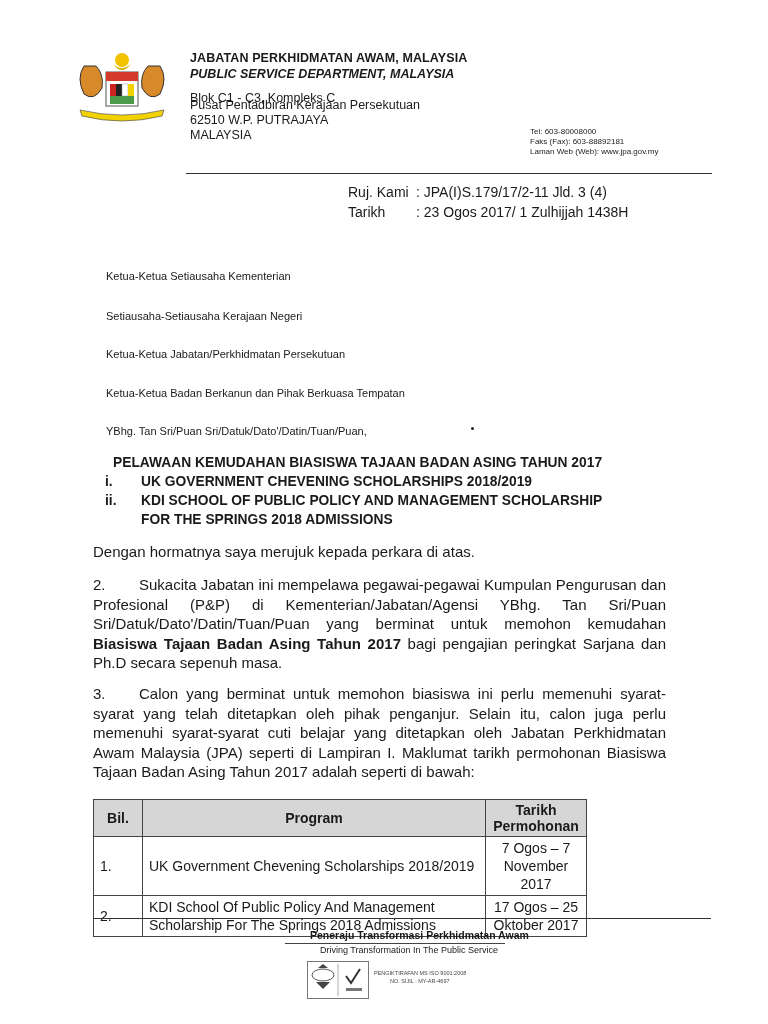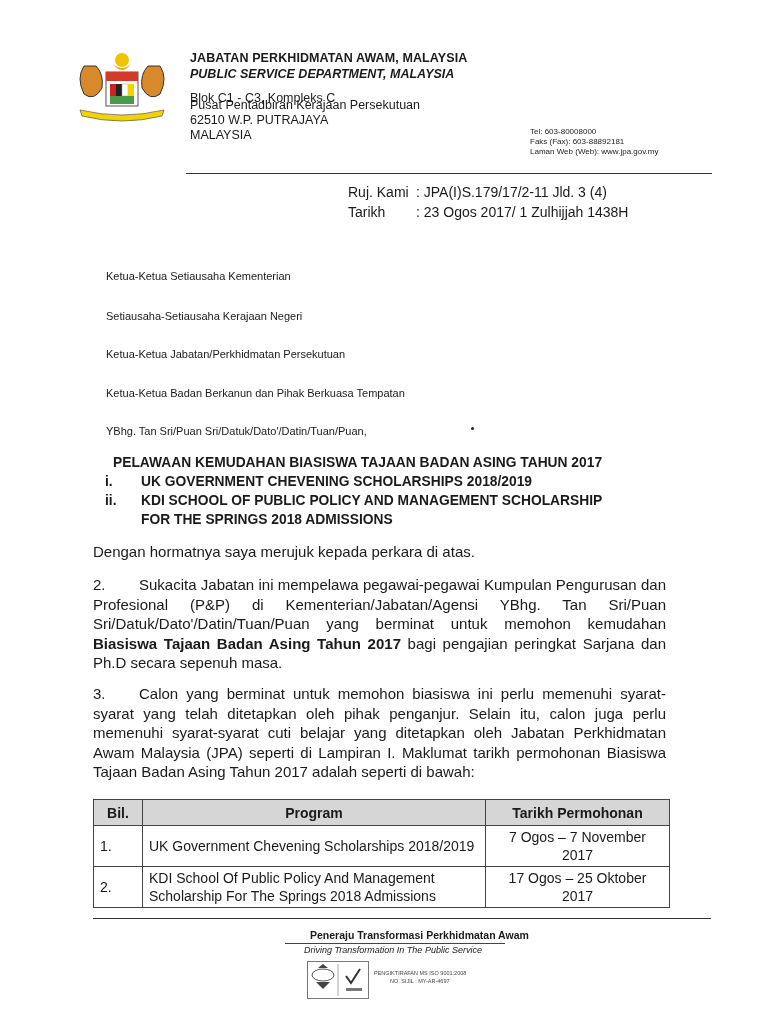--- a/index.html
+++ b/index.html
@@ -15,31 +15,31 @@
   .hr-top { left:186px; top:173px; width:526px; height:1px; background:#333; }
   .ref { left:348px; font-size:14px; }
   .ref .lbl { display:inline-block; width:68px; }
   .recipient { left:106px; font-size:11px;margin-top:8px; }
   .dot { left:471px; top:427px; width:3px; height:3px; background:#222; border-radius:50%; }
   .title { left:93px; top:455px; font-size:13.8px; font-weight:bold;margin-left:20px; }
   .sub-num { left:105px; font-size:13.8px; font-weight:bold; }
   .sub-text { left:141px; font-size:13.8px; font-weight:bold; }
   .para { left:93px; width:573px; font-size:15px; line-height:19.5px; text-align:justify; }
   .para .num { display:inline-block; width:46px; }
-  table.prog { position:absolute; left:93px; top:799px; width:577px; border-collapse:collapse; font-size:14px; }
+  table.prog { position:absolute; left:93px; top:799px; width:494px; border-collapse:collapse; font-size:14px; }
   table.prog td, table.prog th { border:1px solid #444; padding:2px 6px; }
   table.prog th { background:#d6d6d6; font-weight:bold; height:21px; }
   table.prog td { height:35px; line-height:18px; }
   .c-bil { width:36px; }
   .c-prog { width:330px; }
   .c-date { text-align:center; }
   .hr-bottom { left:93px; top:918px; width:618px; height:1px; background:#333; }
   .motto { left:285px; top:929px; font-size:10.5px; font-weight:bold;padding-left:25px; }
   .motto-line { left:285px; top:943px; width:220px; height:1px; background:#444; }
-  .motto-en { left:304px; top:945px; font-size:9px; font-style:italic; }
+  .motto-en { left:320px; top:945px; font-size:9px; }
   .cert-box { left:307px; top:961px; width:60px; height:36px; border:1px solid #777; }
   .cert-txt { left:374px; font-size:5.5px; color:#444; }
 </style>
 </head>
 <body>
 
 <div class="abs crest">
   <svg width="112" height="80" viewBox="0 0 112 80">
     <circle cx="56" cy="12" r="7" fill="#f2c200"></circle>
     <path d="M47 16 Q56 28 65 16 Q56 24 47 16Z" fill="#e0b000"></path>

